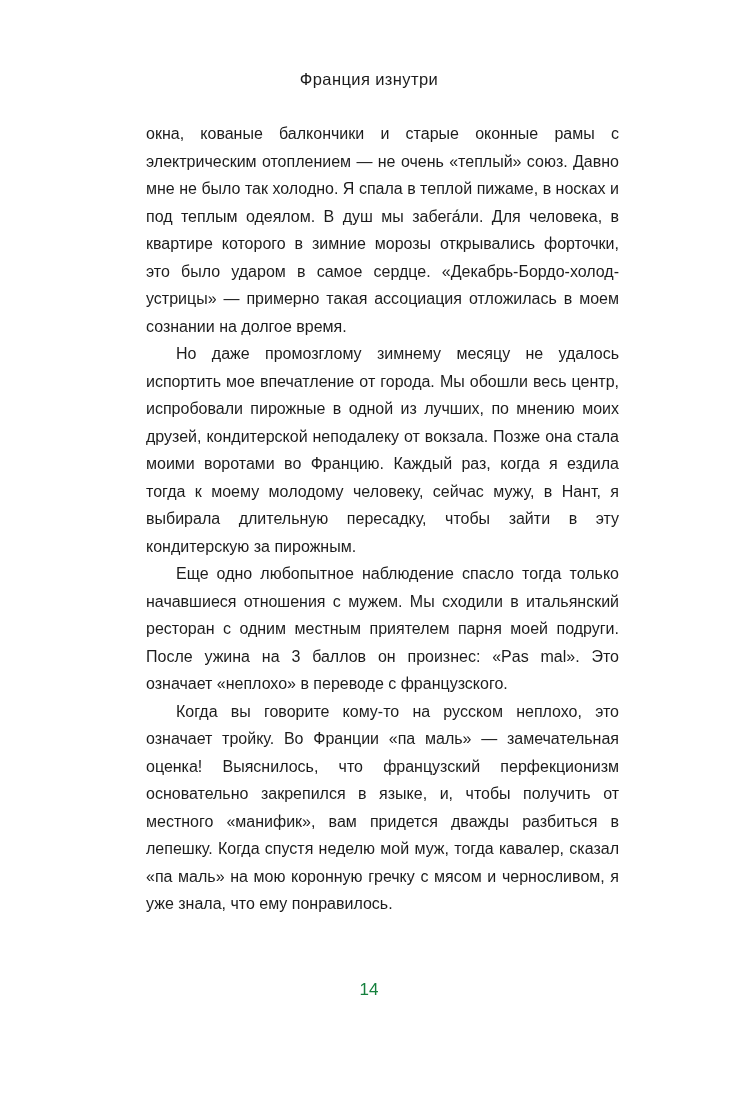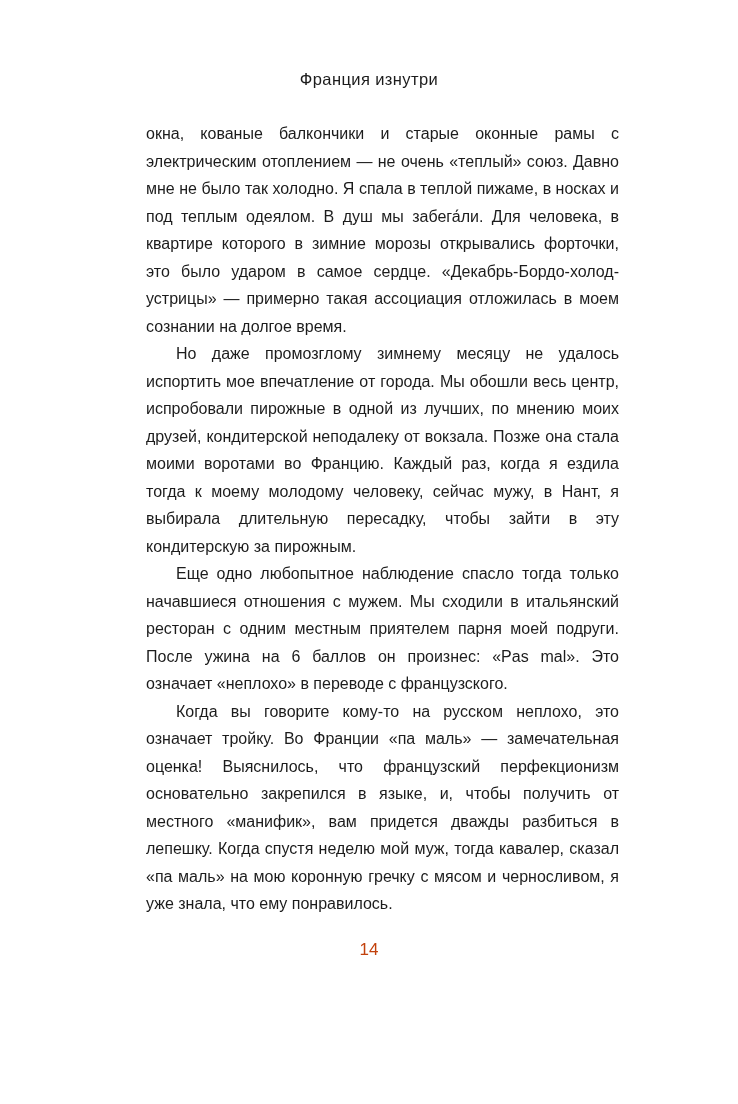--- a/index.html
+++ b/index.html
@@ -40,37 +40,37 @@
   }
   .body-text p {
     margin: 0;
     padding: 0;
   }
   .body-text p.indent {
     text-indent: 30px;
   }
   .page-number {
     position: absolute;
-    top: 940px;
+    top: 980px;
     left: 0;
     width: 100%;
     text-align: center;
     font-size: 17px;
-    color: #c2410c;
+    color: #15803d;
   }
 </style>
 </head>
 <body>
 
 <div class="page">
 
   <div class="running-head">Франция изнутри</div>
 
   <div class="body-text">
     <p>окна, кованые балкончики и старые оконные рамы с электрическим отоплением — не очень «теплый» союз. Давно мне не было так холодно. Я спала в теплой пижаме, в носках и под теплым одеялом. В душ мы забега́ли. Для человека, в квартире которого в зимние морозы открывались форточки, это было ударом в самое сердце. «Декабрь-Бордо-холод-устрицы» — примерно такая ассоциация отложилась в моем сознании на долгое время.</p>
     <p class="indent">Но даже промозглому зимнему месяцу не удалось испортить мое впечатление от города. Мы обошли весь центр, испробовали пирожные в одной из лучших, по мнению моих друзей, кондитерской неподалеку от вокзала. Позже она стала моими воротами во Францию. Каждый раз, когда я ездила тогда к моему молодому человеку, сейчас мужу, в Нант, я выбирала длительную пересадку, чтобы зайти в эту кондитерскую за пирожным.</p>
-    <p class="indent">Еще одно любопытное наблюдение спасло тогда только начавшиеся отношения с мужем. Мы сходили в итальянский ресторан с одним местным приятелем парня моей подруги. После ужина на 6 баллов он произнес: «Pas mal». Это означает «неплохо» в переводе с французского.</p>
+    <p class="indent">Еще одно любопытное наблюдение спасло тогда только начавшиеся отношения с мужем. Мы сходили в итальянский ресторан с одним местным приятелем парня моей подруги. После ужина на 3 баллов он произнес: «Pas mal». Это означает «неплохо» в переводе с французского.</p>
     <p class="indent">Когда вы говорите кому-то на русском неплохо, это означает тройку. Во Франции «па маль» — замечательная оценка! Выяснилось, что французский перфекционизм основательно закрепился в языке, и, чтобы получить от местного «манифик», вам придется дважды разбиться в лепешку. Когда спустя неделю мой муж, тогда кавалер, сказал «па маль» на мою коронную гречку с мясом и черносливом, я уже знала, что ему понравилось.</p>
   </div>
 
   <div class="page-number">14</div>
 
 </div>
 
 </body></html>

